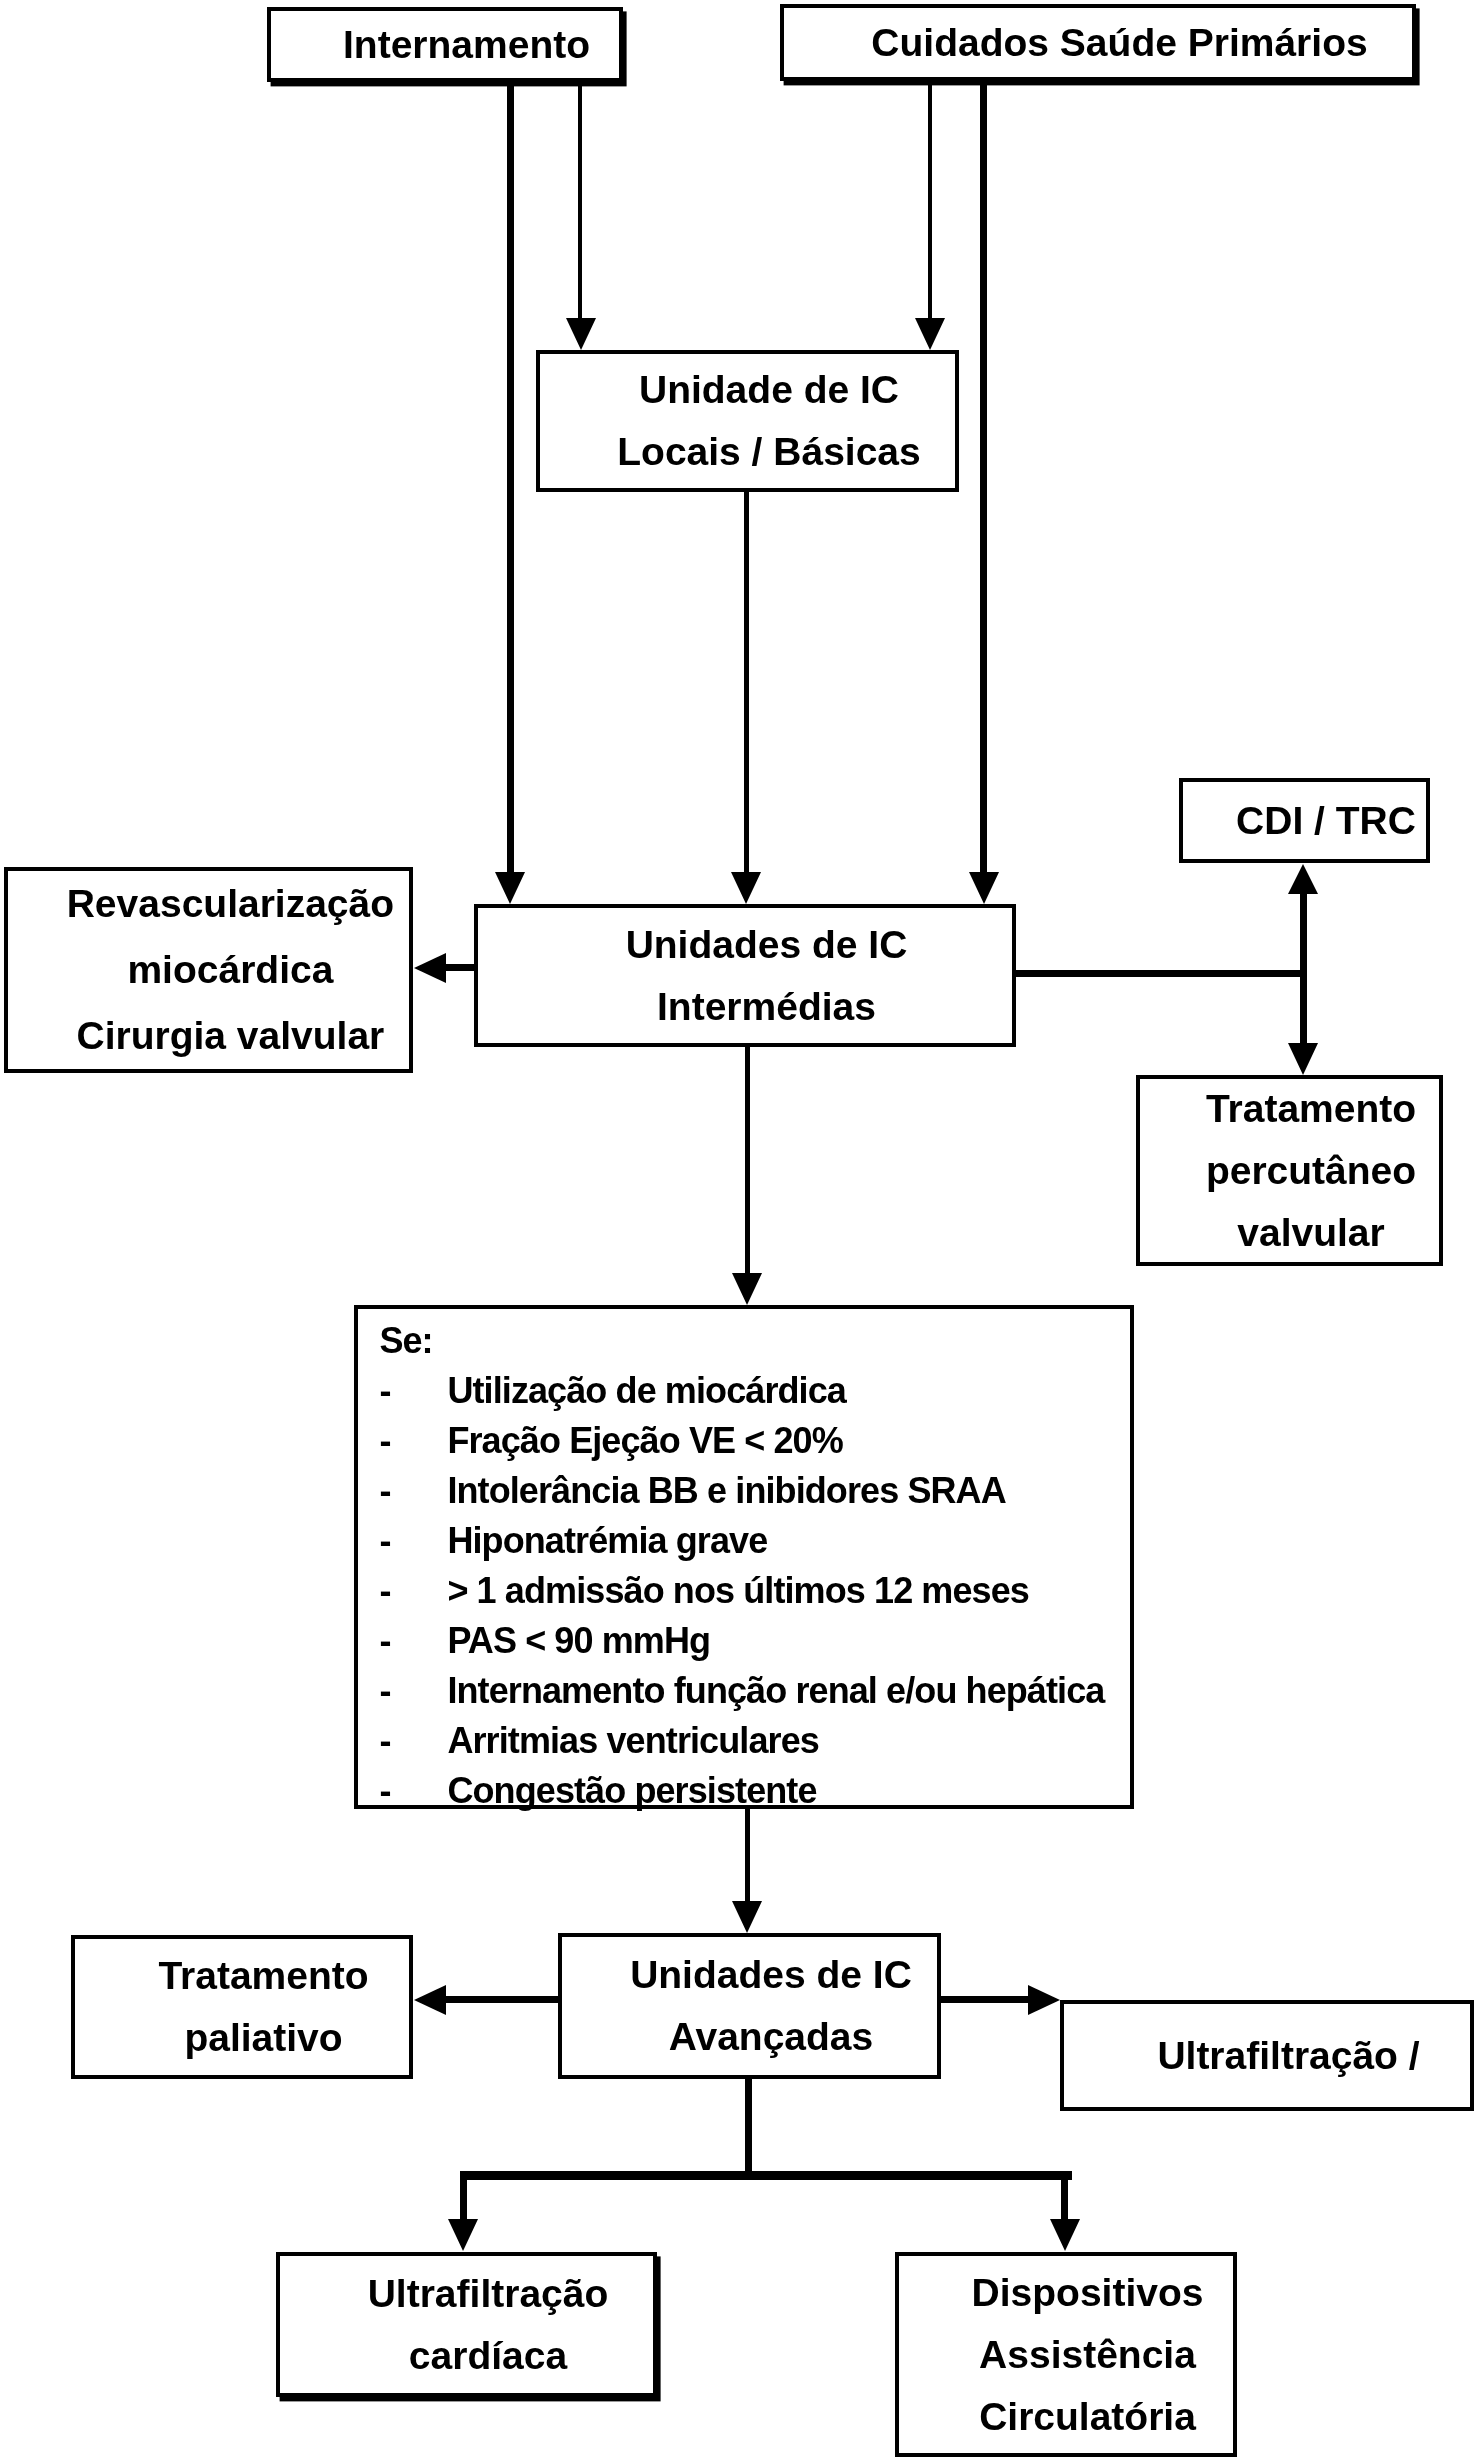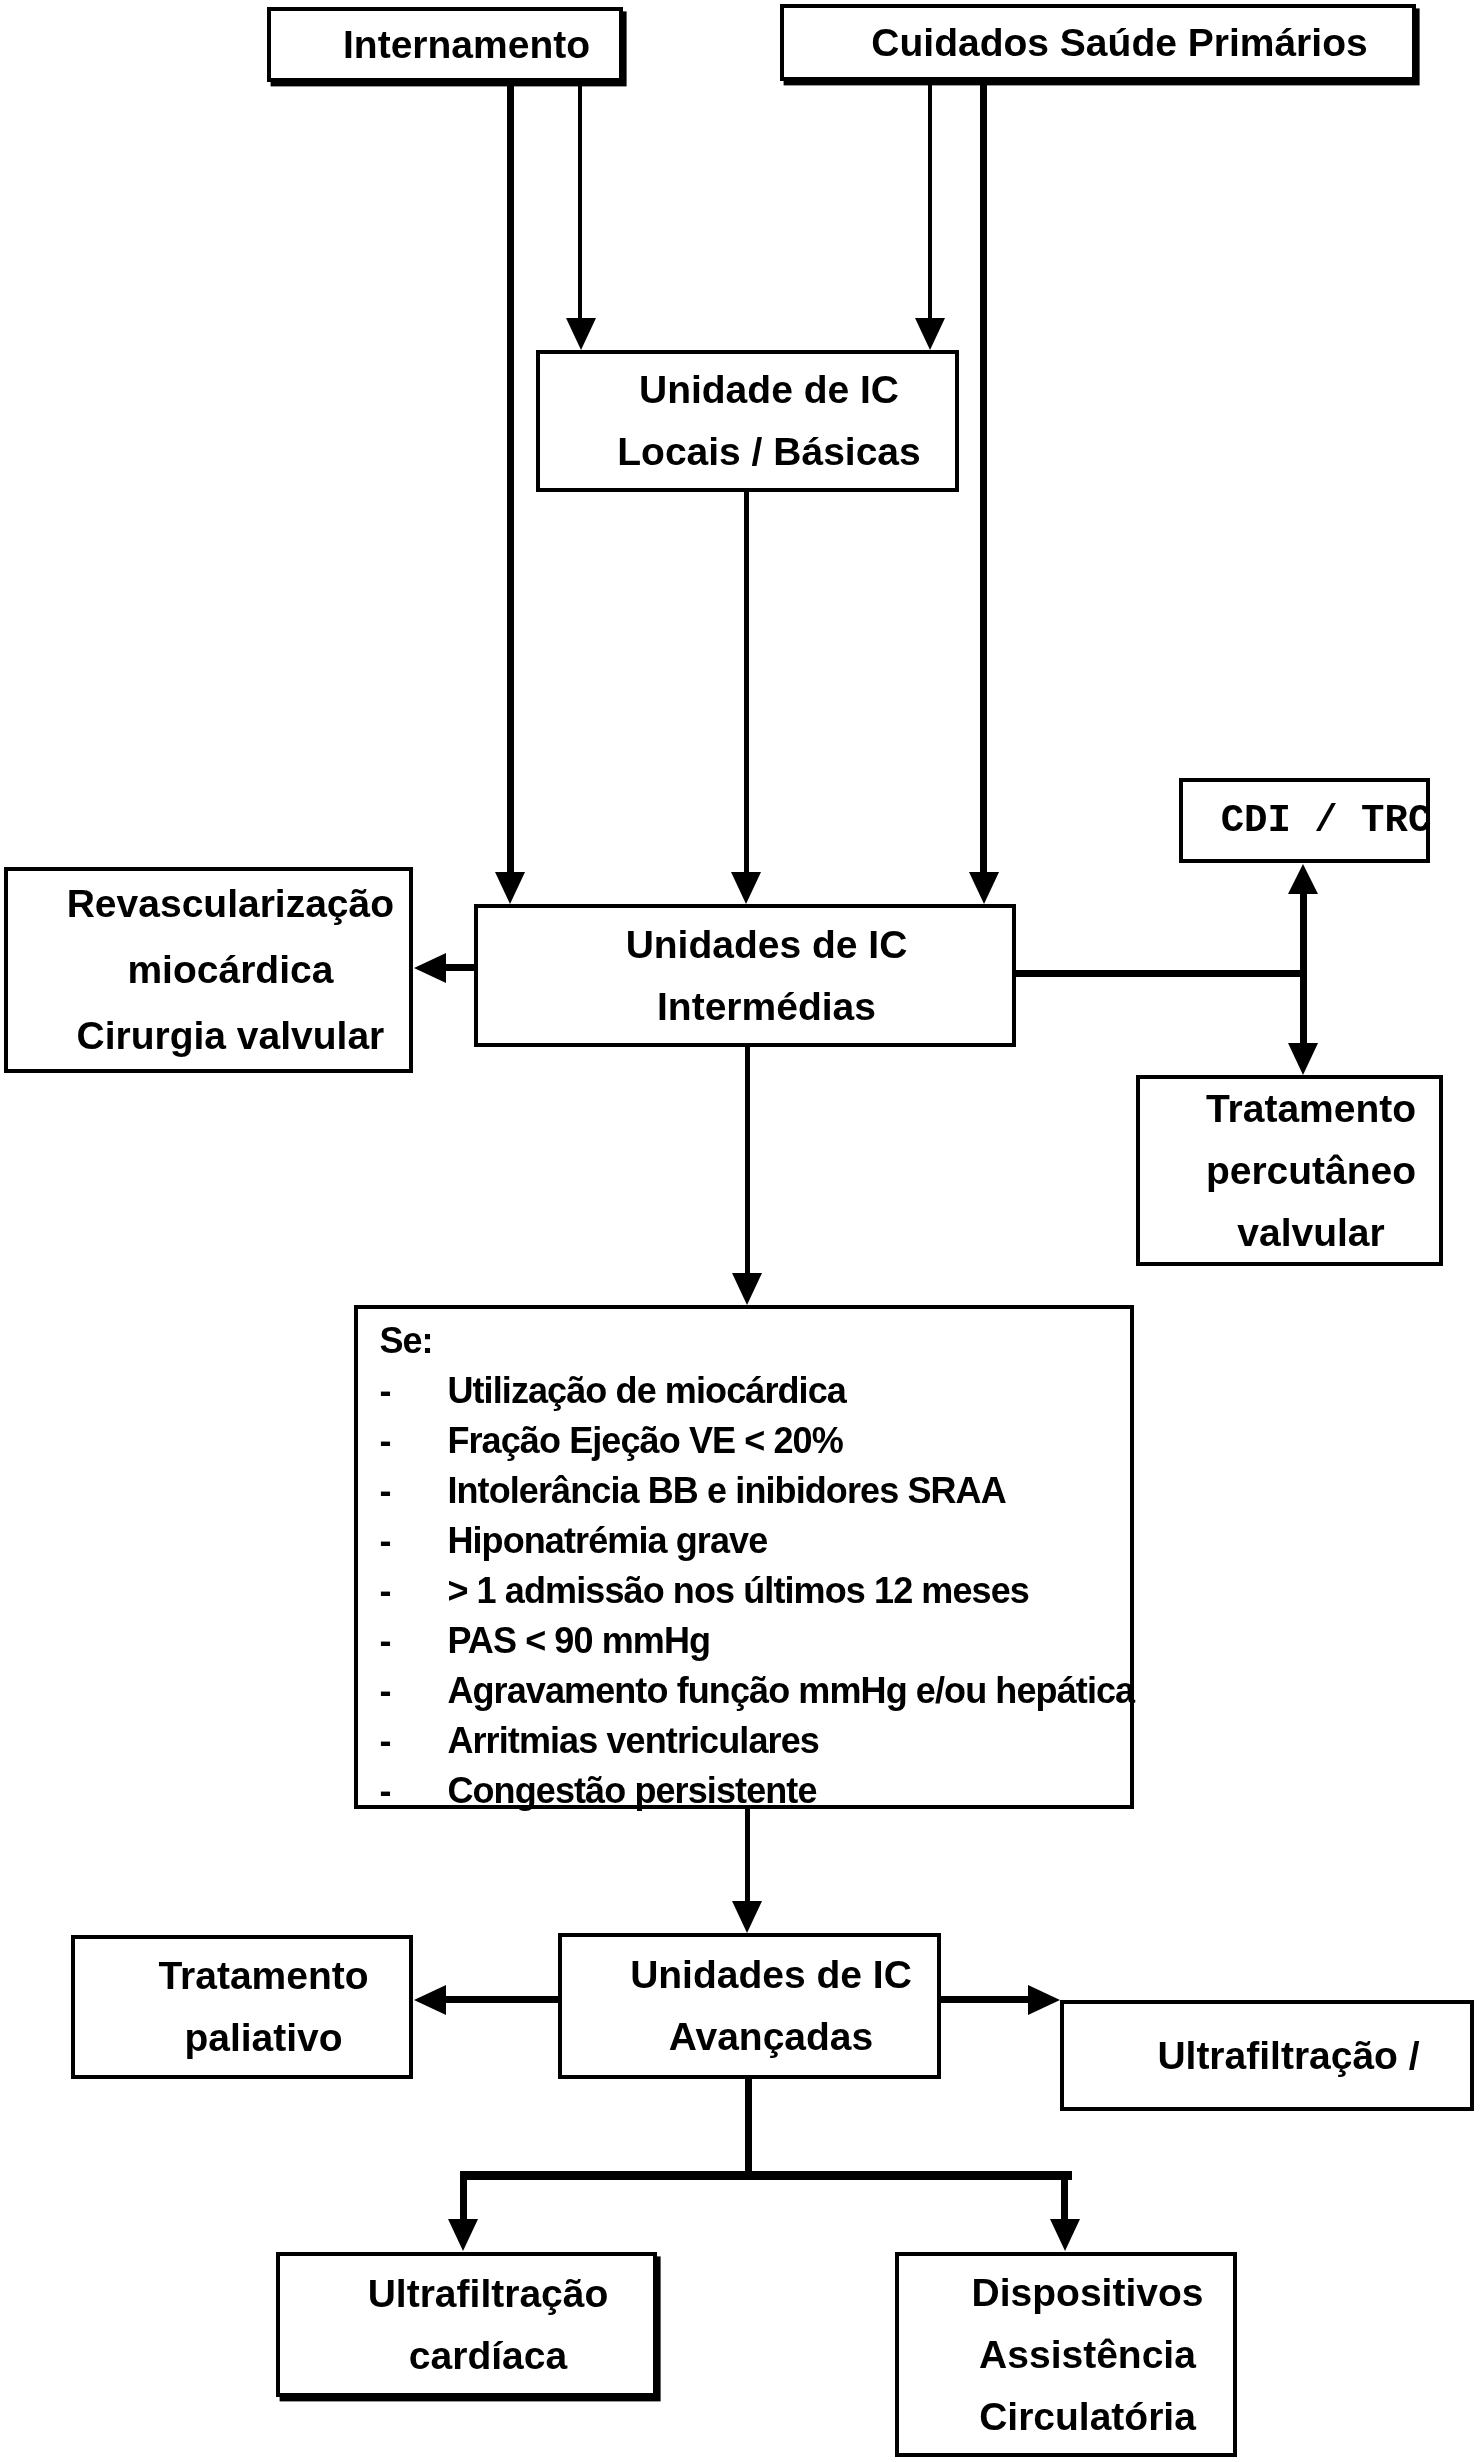--- a/index.html
+++ b/index.html
@@ -28,21 +28,21 @@
     white-space:nowrap;
     padding-left:43px;
   }
   .box .ln{display:block;}
   .shadowed{box-shadow:3.6px 4.4px 0 #000;}
   #b-internamento{left:267px;top:7.1px;width:356px;height:75px;border-width:4.4px;}
   #b-cuidados{left:780px;top:4.4px;width:636px;height:77px;border-width:4.4px;}
   #b-locais{left:536px;top:350px;width:423px;height:142px;}
   #b-revasc{left:4.4px;top:867px;width:409px;height:206px;line-height:66px;}
   #b-intermedias{left:474px;top:904px;width:542px;height:143px;}
-  #b-cdi{left:1179px;top:778px;width:251px;height:85px;font-family:Liberation Mono, monospace;}
+  #b-cdi{left:1179px;top:778px;width:251px;height:85px;}
   #b-percutaneo{left:1136px;top:1075px;width:307px;height:191px;}
   #b-paliativo{left:71px;top:1935px;width:342px;height:144px;}
   #b-avancadas{left:558px;top:1933px;width:383px;height:146px;}
   #b-ultra{left:1060px;top:2000px;width:414px;height:111px;}
   #b-transplant{left:276px;top:2252px;width:381px;height:145px;}
   #b-dispositivos{left:895px;top:2252px;width:342px;height:205px;}
   
   #b-se{
     position:absolute;
     left:354px;top:1305px;width:780px;height:504px;
@@ -124,21 +124,21 @@
         <div class="se-row">
           <span class="se-dash">-</span>
           <span>&gt; 1 admissão nos últimos 12 meses</span>
         </div>
         <div class="se-row">
           <span class="se-dash">-</span>
           <span>PAS &lt; 90 mmHg</span>
         </div>
         <div class="se-row">
           <span class="se-dash">-</span>
-          <span>Agravamento função mmHg e/ou hepática</span>
+          <span>Internamento função renal e/ou hepática</span>
         </div>
         <div class="se-row">
           <span class="se-dash">-</span>
           <span>Arritmias ventriculares</span>
         </div>
         <div class="se-row">
           <span class="se-dash">-</span>
           <span>Congestão persistente</span>
         </div>
       </div>

